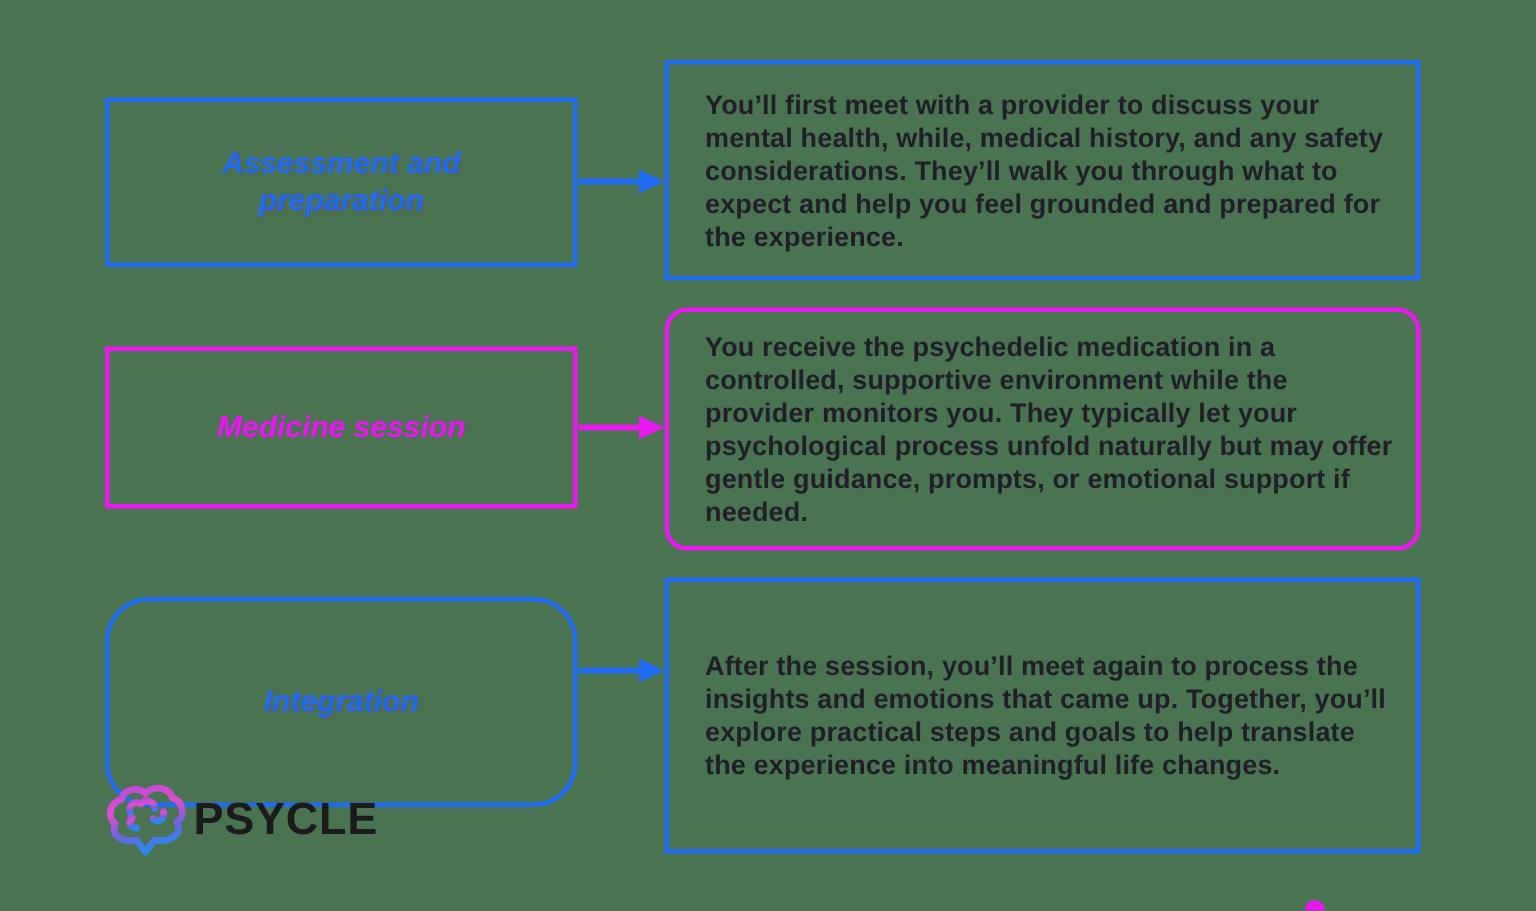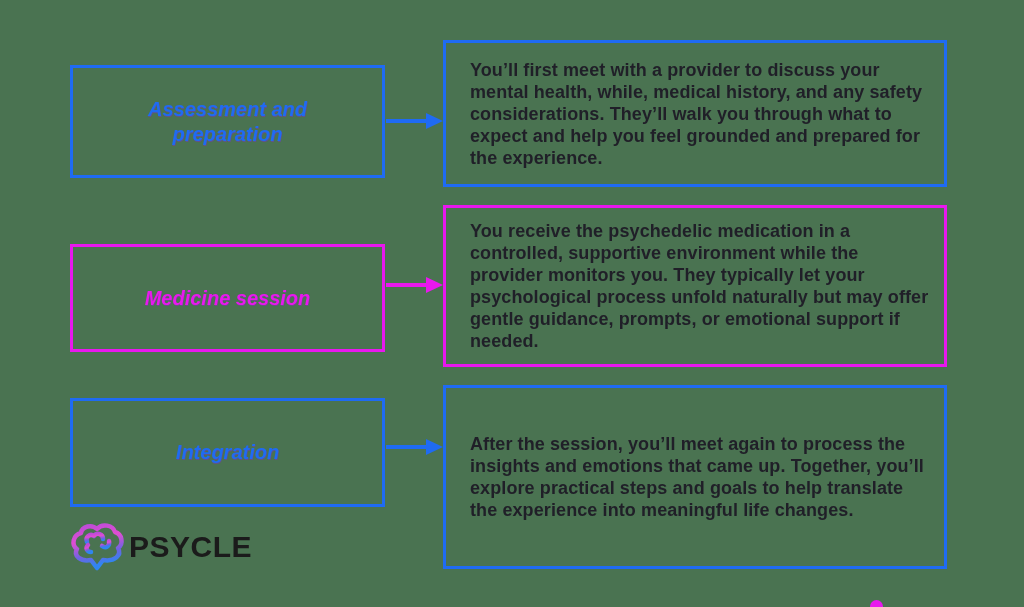--- a/index.html
+++ b/index.html
@@ -27,40 +27,40 @@
     color:var(--blue);
     text-shadow:0.5px 0.5px 0.5px rgba(128,40,210,0.45);
   }
   .label-box.magenta .step-label{color:var(--magenta);text-shadow:0.5px 0.5px 0.5px rgba(160,20,220,0.4);}
 
   .desc-box{
     position:absolute;left:443px;width:504px;
     border:3px solid var(--blue);
     display:flex;align-items:center;
   }
-  .desc-box.magenta{border-color:var(--magenta);}
+  .desc-box.magenta{border-color:var(--magenta);border-radius:15px;}
   .desc-box p{
     margin:0;padding:0 12px 0 24px;
     font-weight:bold;font-size:18px;line-height:22px;
     letter-spacing:0.1px;color:var(--dark);
   }
 
   .arrow{position:absolute;left:386px;width:57px;height:18px;color:var(--blue);}
   .arrow.magenta{color:var(--magenta);}
   .arrow line{stroke:currentColor;stroke-width:4;}
   .arrow polygon{fill:currentColor;}
 
   
   .r1 .label-box{top:65px;height:113px;}
   .r1 .desc-box{top:40px;height:147px;}
   .r1 .arrow{top:112px;}
-  .r2 .label-box{top:231px;height:108px;margin-top:13px;}
+  .r2 .label-box{top:231px;height:108px;}
   .r2 .desc-box{top:205px;height:162px;}
   .r2 .arrow{top:276px;}
-  .r3 .label-box{top:398px;height:109px;}
+  .r3 .label-box{top:398px;height:140px;border-radius:29px;}
   .r3 .desc-box{top:385px;height:184px;}
   .r3 .arrow{top:438px;}
 
   .logo{
     position:absolute;left:68px;top:522px;
     display:flex;align-items:center;gap:3px;
   }
   .logo-text{
     font-weight:bold;font-size:30px;letter-spacing:0.5px;
     color:var(--logo);

